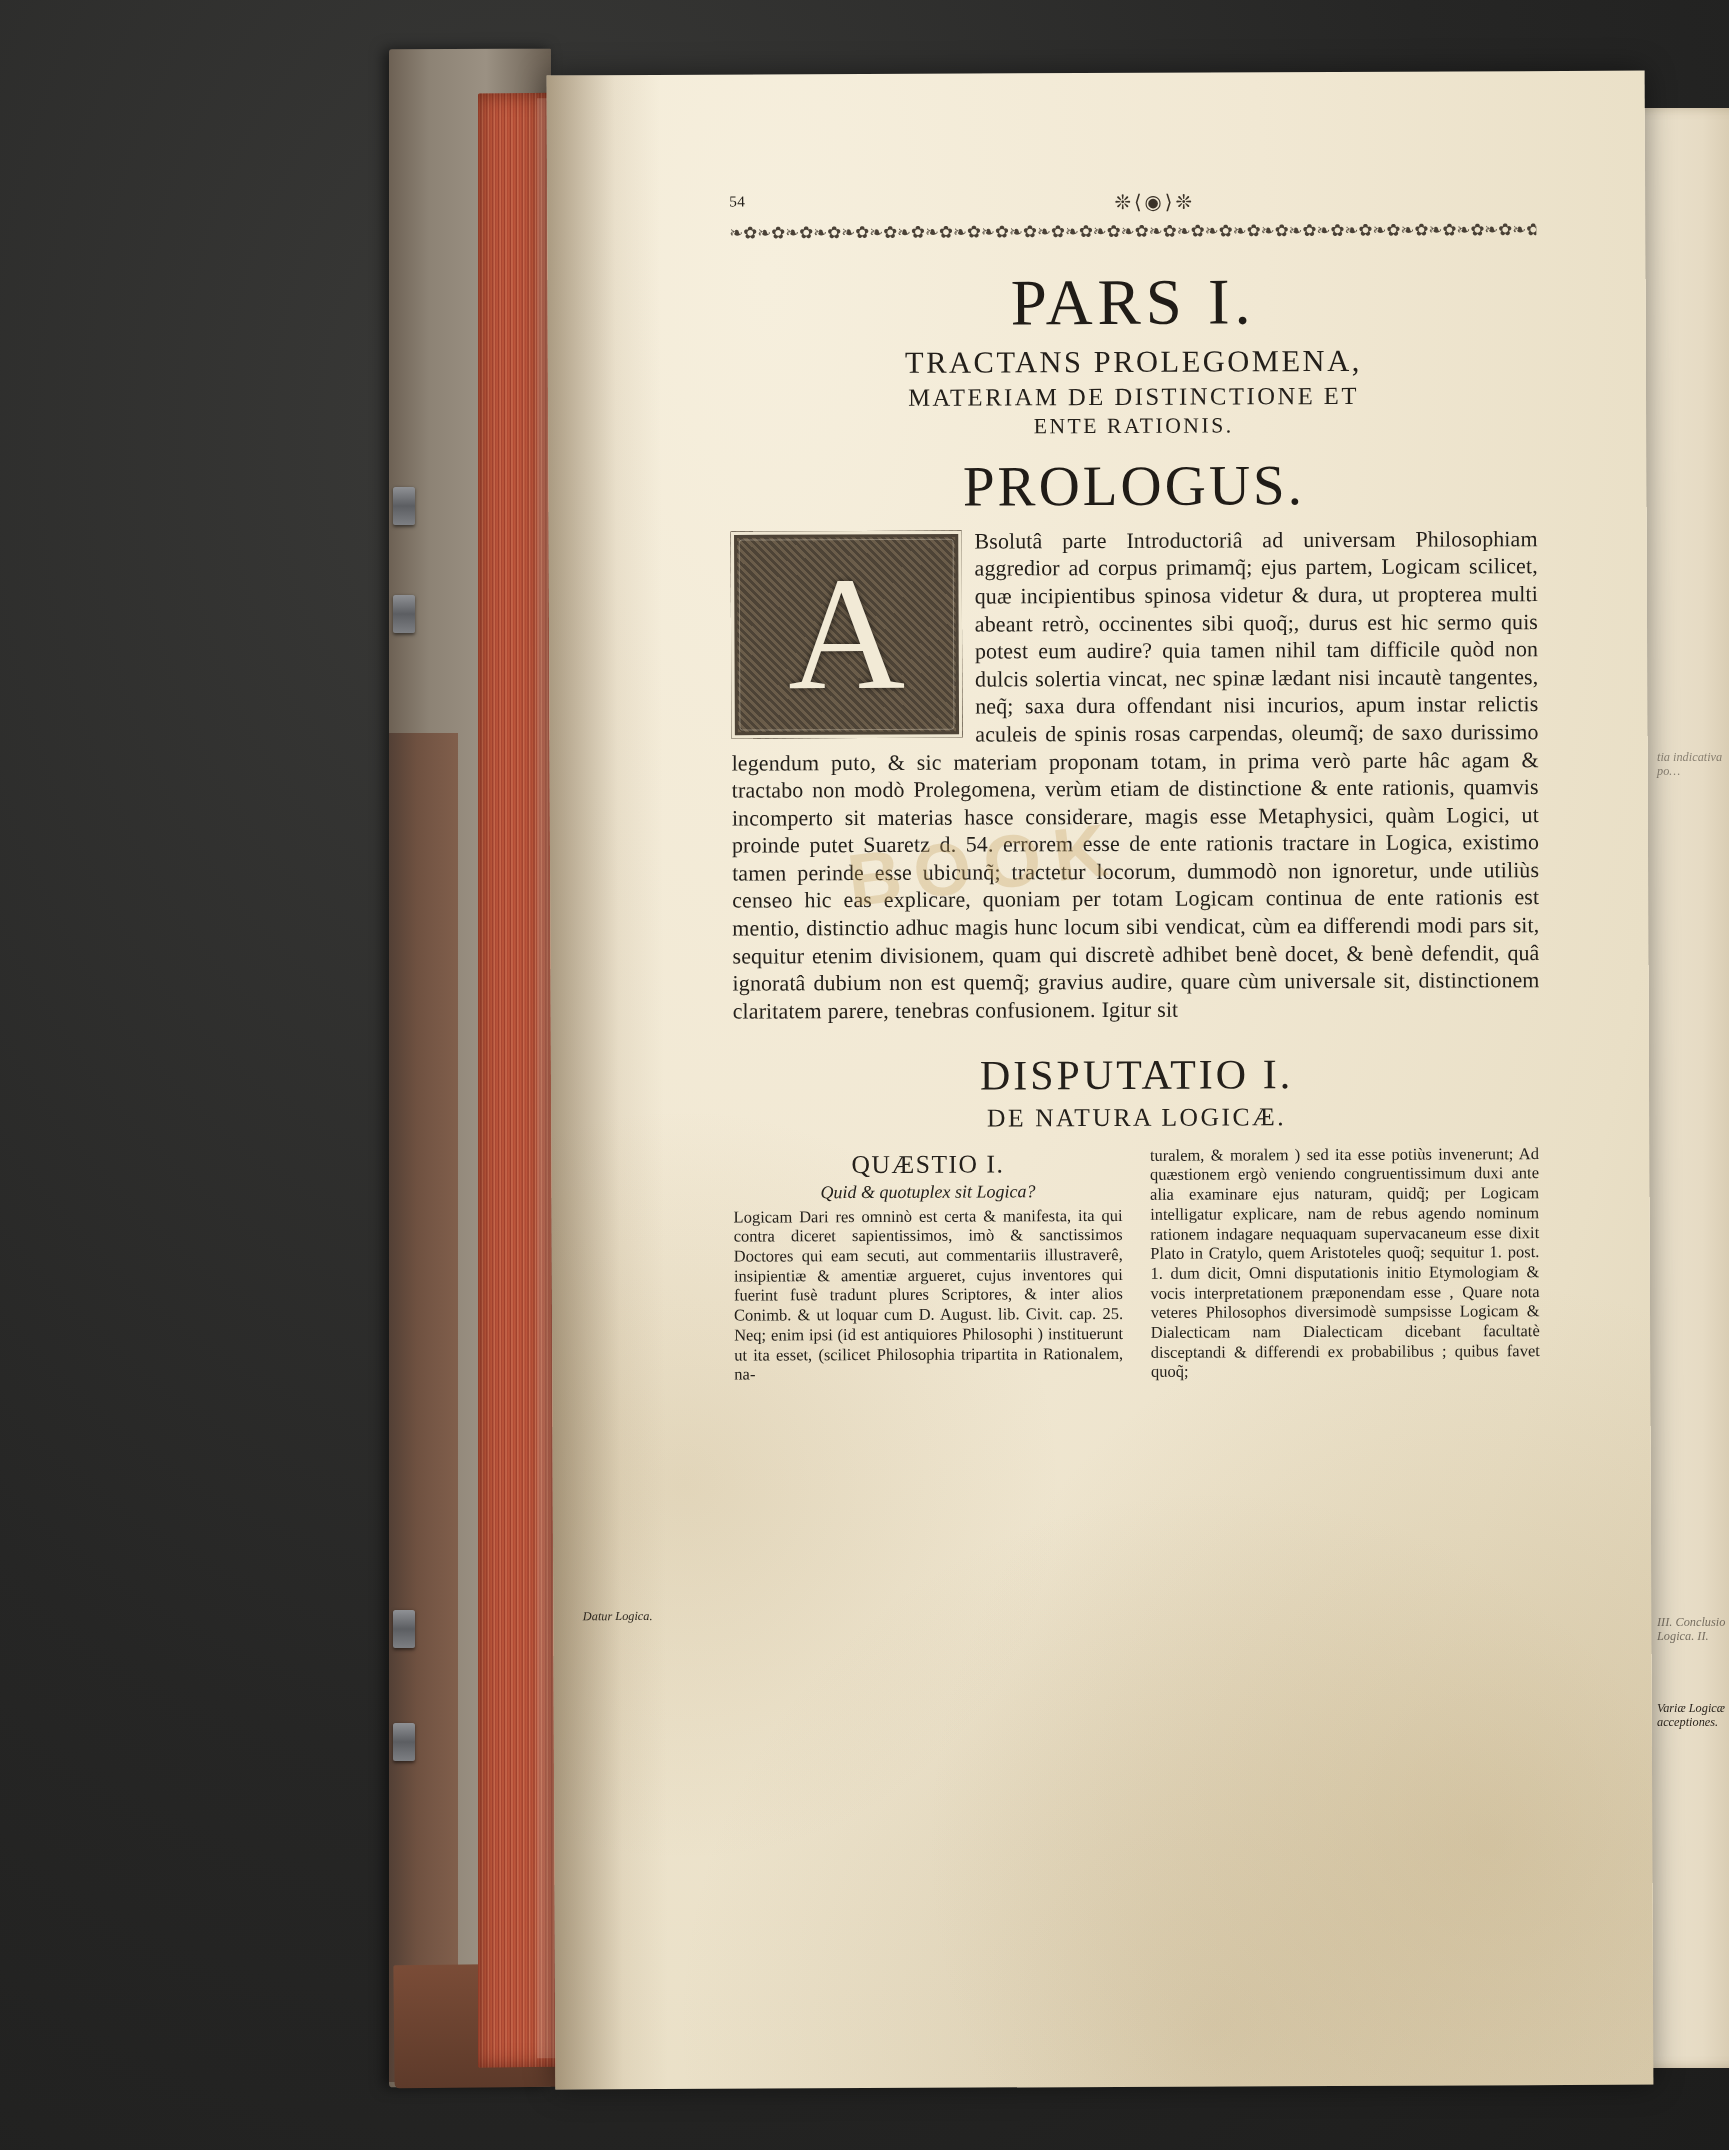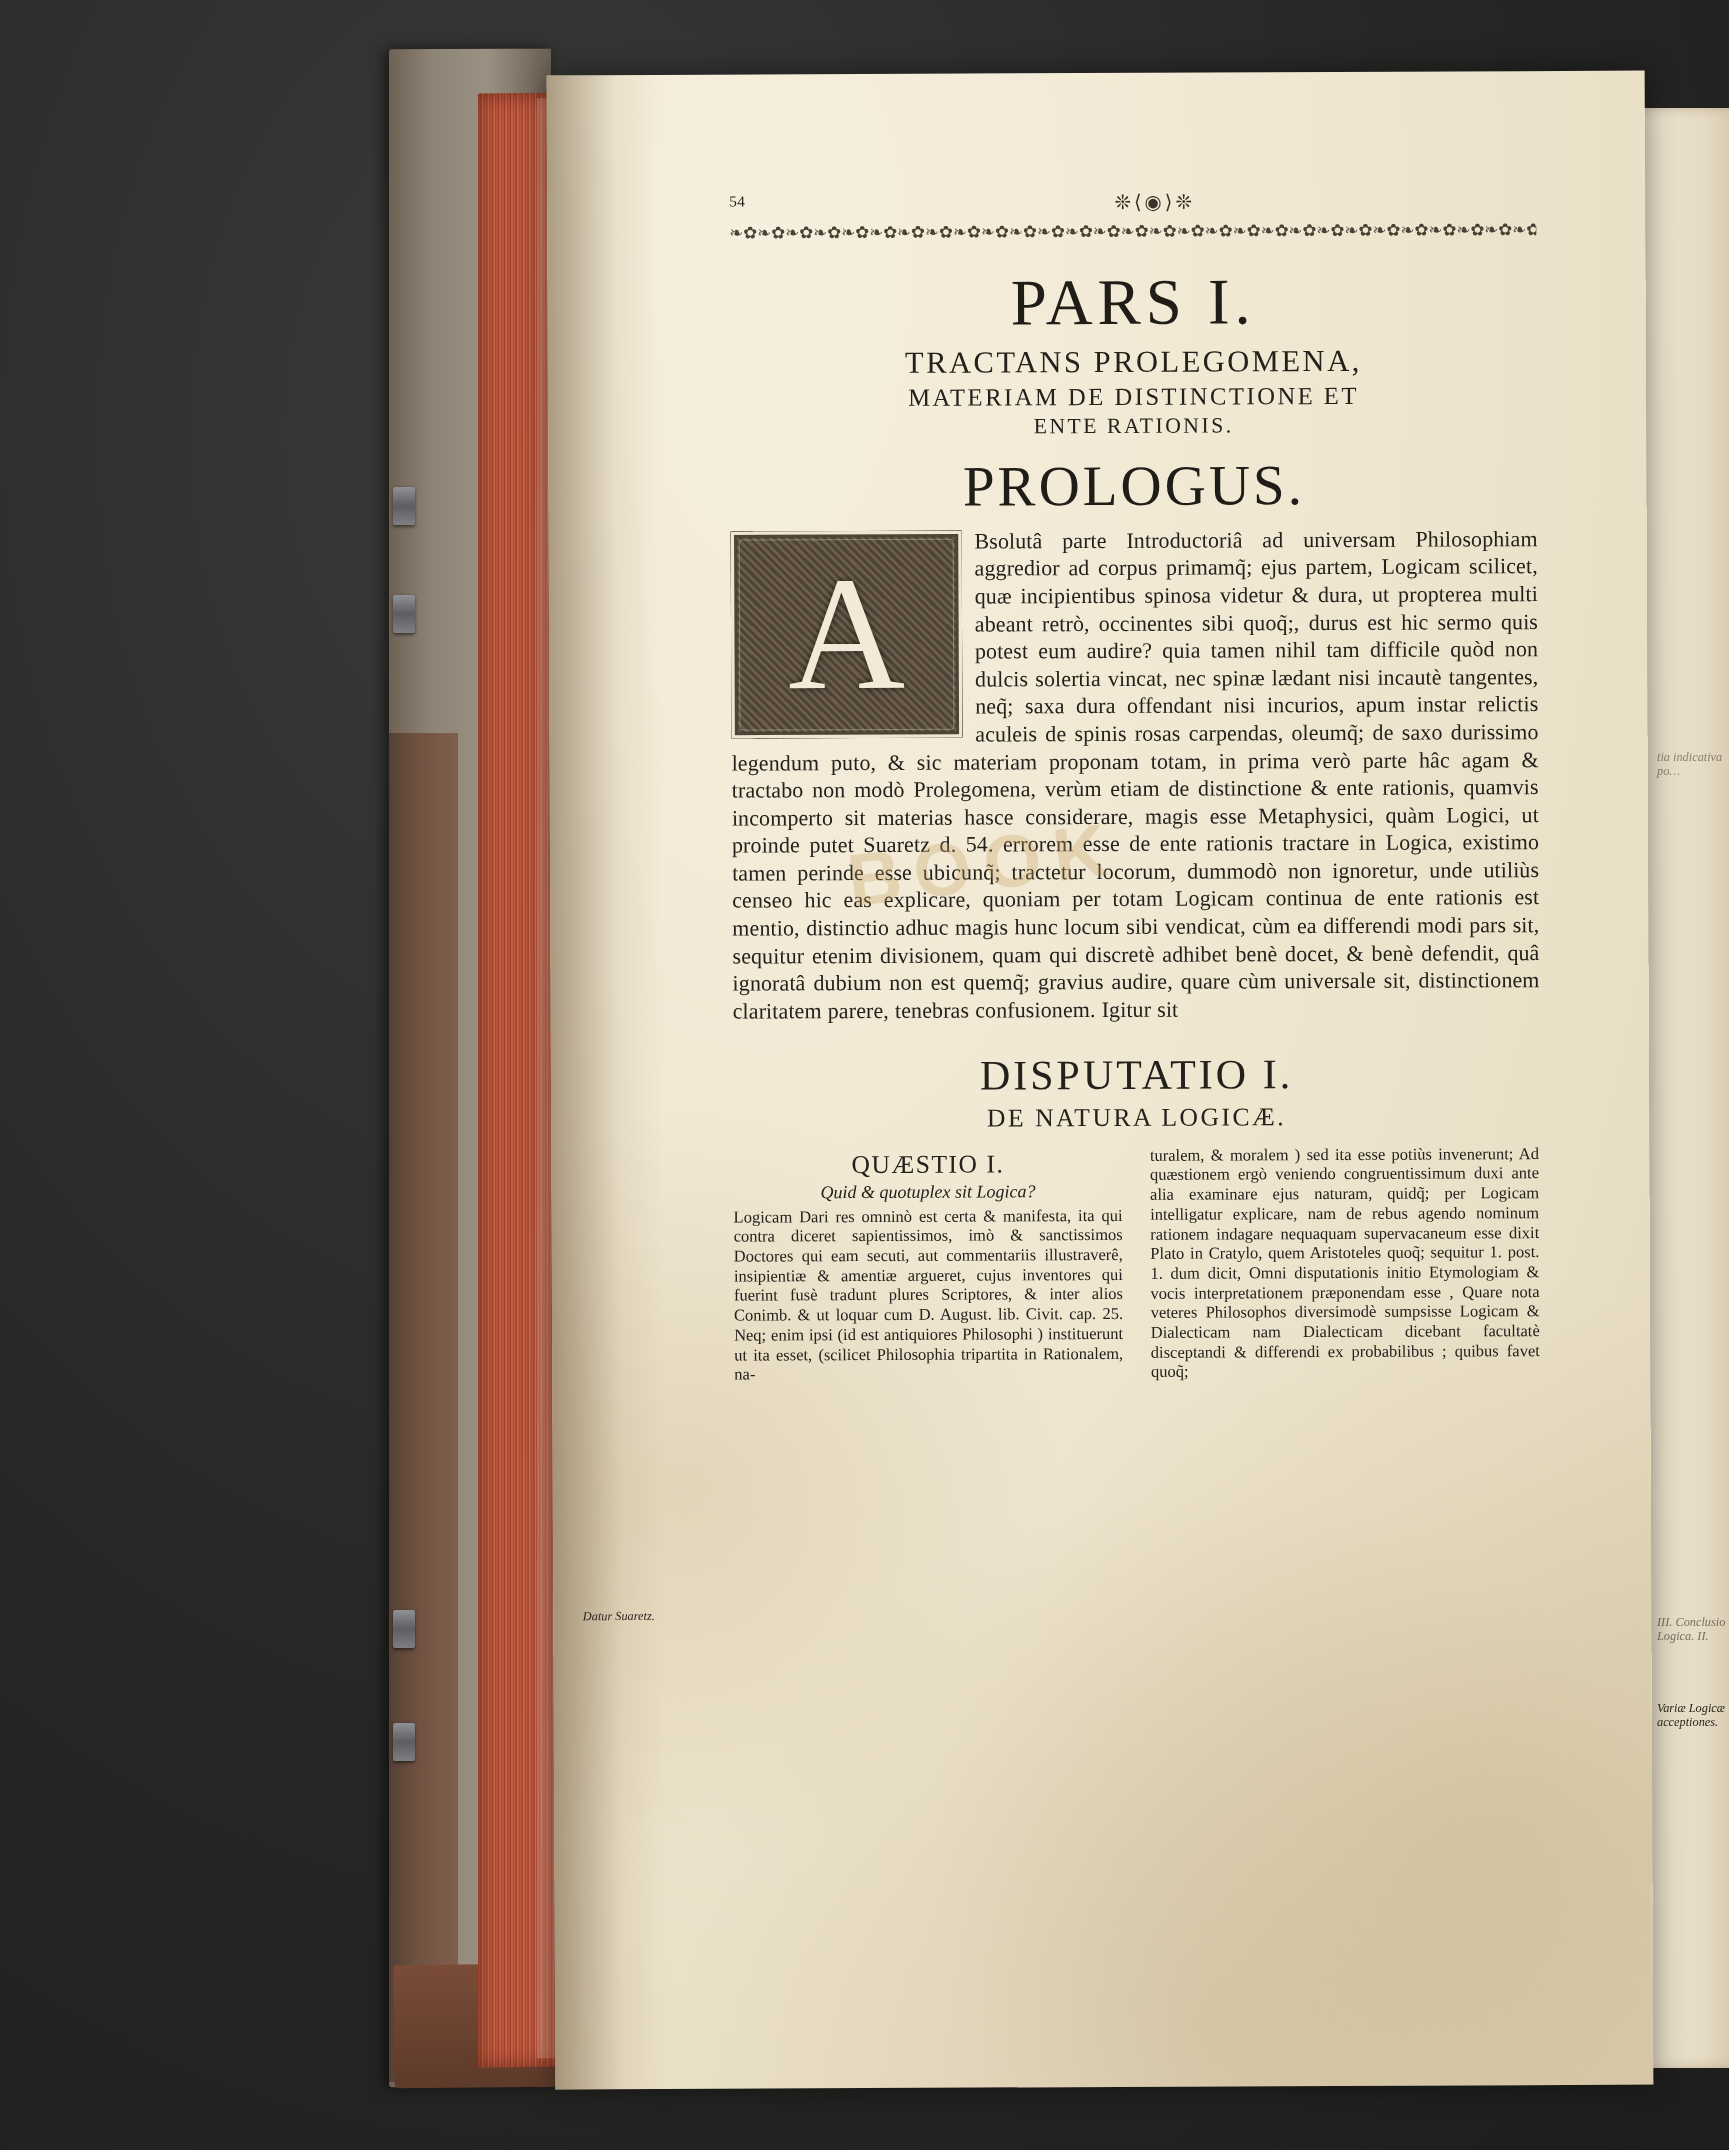--- a/index.html
+++ b/index.html
@@ -376,21 +376,21 @@
           <div class="quaestio-q">Quid &amp; quotuplex sit Logica?</div>
           <p class="col-text">Logicam Dari res omninò est certa &amp; manifesta, ita qui contra diceret sapientissimos, imò &amp; sanctissimos Doctores qui eam secuti, aut commentariis illustraverê, insipientiæ &amp; amentiæ argueret, cujus inventores qui fuerint fusè tradunt plures Scriptores, &amp; inter alios Conimb. &amp; ut loquar cum D. August. lib. Civit. cap. 25. Neq; enim ipsi (id est antiquiores Philosophi ) instituerunt ut ita esset, (scilicet Philosophia tripartita in Rationalem, na-</p>
         </div>
         <div class="col">
           <p class="col-text">turalem, &amp; moralem ) sed ita esse potiùs invenerunt; Ad quæstionem ergò veniendo congruentissimum duxi ante alia examinare ejus naturam, quidq̃; per Logicam intelligatur explicare, nam de rebus agendo nominum rationem indagare nequaquam supervacaneum esse dixit Plato in Cratylo, quem Aristoteles quoq̃; sequitur 1. post. 1. dum dicit, Omni disputationis initio Etymologiam &amp; vocis interpretationem præponendam esse , Quare nota veteres Philosophos diversimodè sumpsisse Logicam &amp; Dialecticam nam Dialecticam dicebant facultatè disceptandi &amp; differendi ex probabilibus ; quibus favet quoq̃;</p>
         </div>
       </div>
 
     </div>
 
-    <div class="marginal" id="marg-left">Datur Suaretz.</div>
+    <div class="marginal" id="marg-left">Datur Logica.</div>
   </div>
 
   <div class="marginal" id="marg-right-1">tia indicativa po…</div>
   <div class="marginal" id="marg-right-2">III. Conclusio Logica. II.</div>
   <div class="marginal" id="marg-right-3">Variæ Logicæ acceptiones.</div>
 
   <div id="watermark">BOOK</div>
 </div>
 
 

